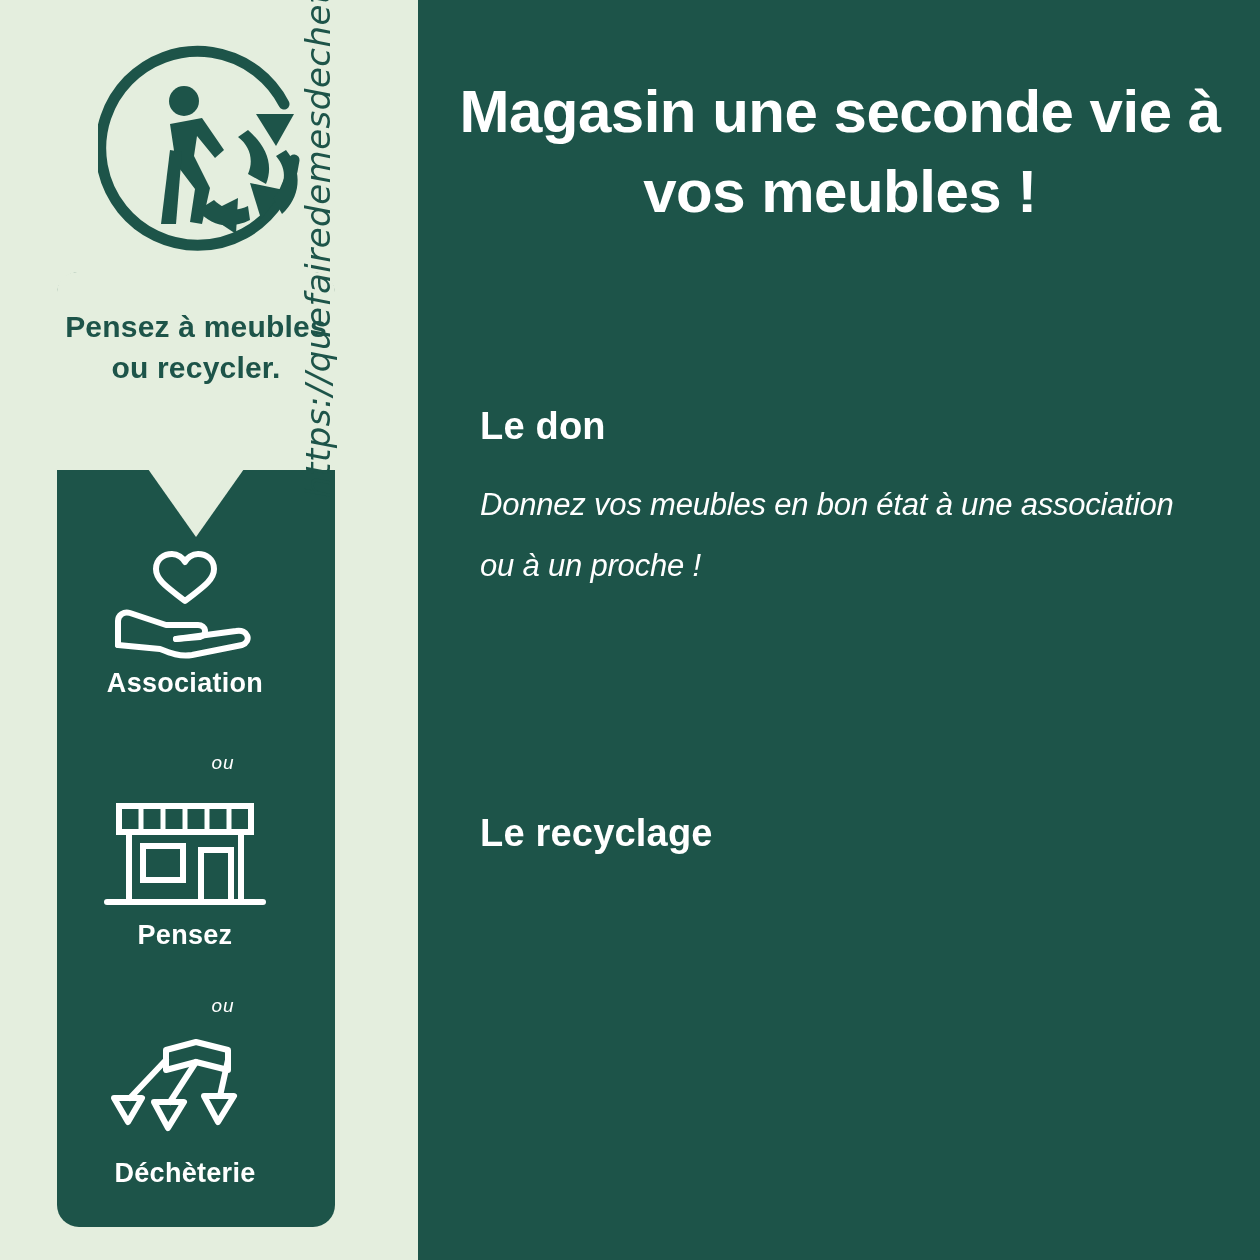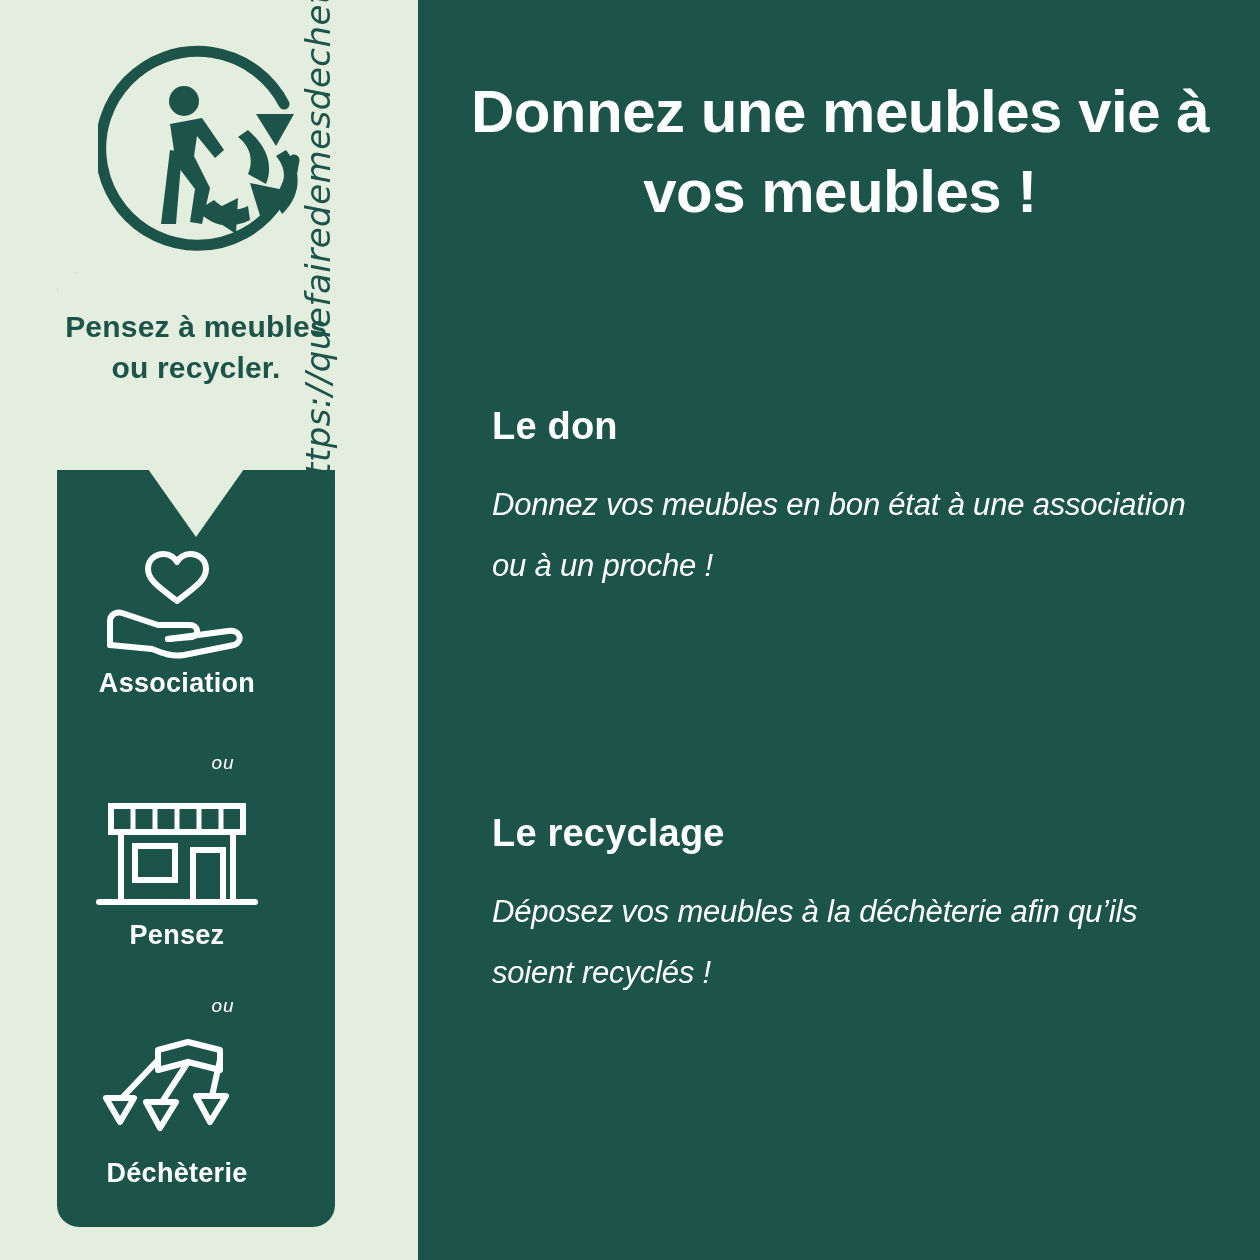--- a/index.html
+++ b/index.html
@@ -89,20 +89,21 @@
     border-top: 68px solid #e4eede;
   }
 
   
   .step {
     position: absolute;
     width: 240px;
     left: 57px;
     text-align: center;
     color: #ffffff;
+    padding-left: 8px;
   }
   .step-icon {
     height: 112px;
     display: flex;
     align-items: center;
     justify-content: center;
   }
   .step-label {
     font-weight: bold;
     font-size: 27px;
@@ -151,21 +152,21 @@
     text-align: center;
     color: #ffffff;
     font-weight: bold;
     font-size: 60px;
     line-height: 80px;
     letter-spacing: -.5px;
   }
 
   .section {
     position: absolute;
-    left: 492px;
+    left: 480px;
     width: 710px;
     color: #ffffff;
   }
   .section-title {
     font-weight: bold;
     font-size: 38px;
     letter-spacing: .2px;
   }
   .section-body {
     margin-top: 26px;
@@ -251,25 +252,24 @@
         <path d="M30 62 L14 62 L28 86 L42 62 Z" fill="none" stroke="#ffffff" stroke-width="6" stroke-linejoin="round"></path>
         <path d="M70 66 L54 66 L68 92 L84 66 Z" fill="none" stroke="#ffffff" stroke-width="6" stroke-linejoin="round"></path>
         <path d="M120 60 L104 60 L118 86 L134 60 Z" fill="none" stroke="#ffffff" stroke-width="6" stroke-linejoin="round"></path>
       </svg>
     </div>
     <div class="step-label">Déchèterie</div>
   </div>
 
   <div class="url-vertical">https://quefairedemesdechets.fr</div>
 
-  <div class="headline">Donnez une meubles vie à vos meubles !</div>
+  <div class="headline">Magasin une seconde vie à vos meubles !</div>
 
   <div class="section" id="section-don">
     <div class="section-title">Le don</div>
     <div class="section-body">Donnez vos meubles en bon état à une association ou à un proche !</div>
   </div>
 
   <div class="section" id="section-recyclage">
     <div class="section-title">Le recyclage</div>
-    <div class="section-body">Déposez vos meubles à la déchèterie afin qu’ils soient recyclés !</div>
   </div>
 
 </div>
 
 </body></html>

